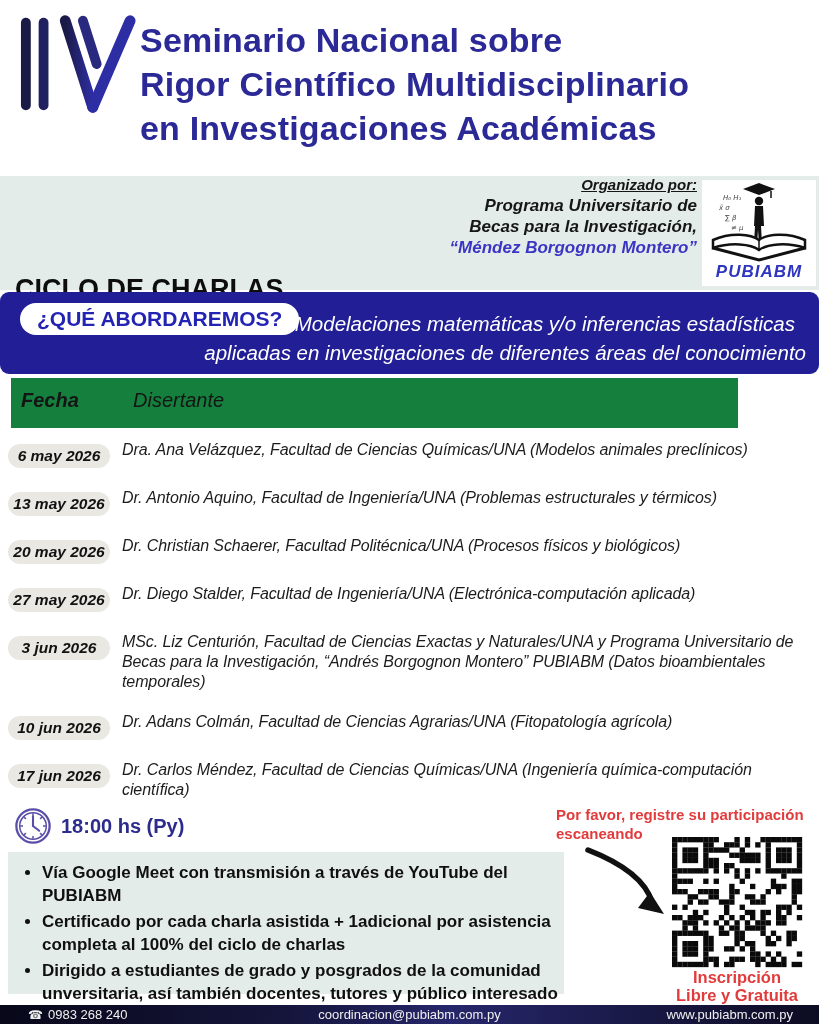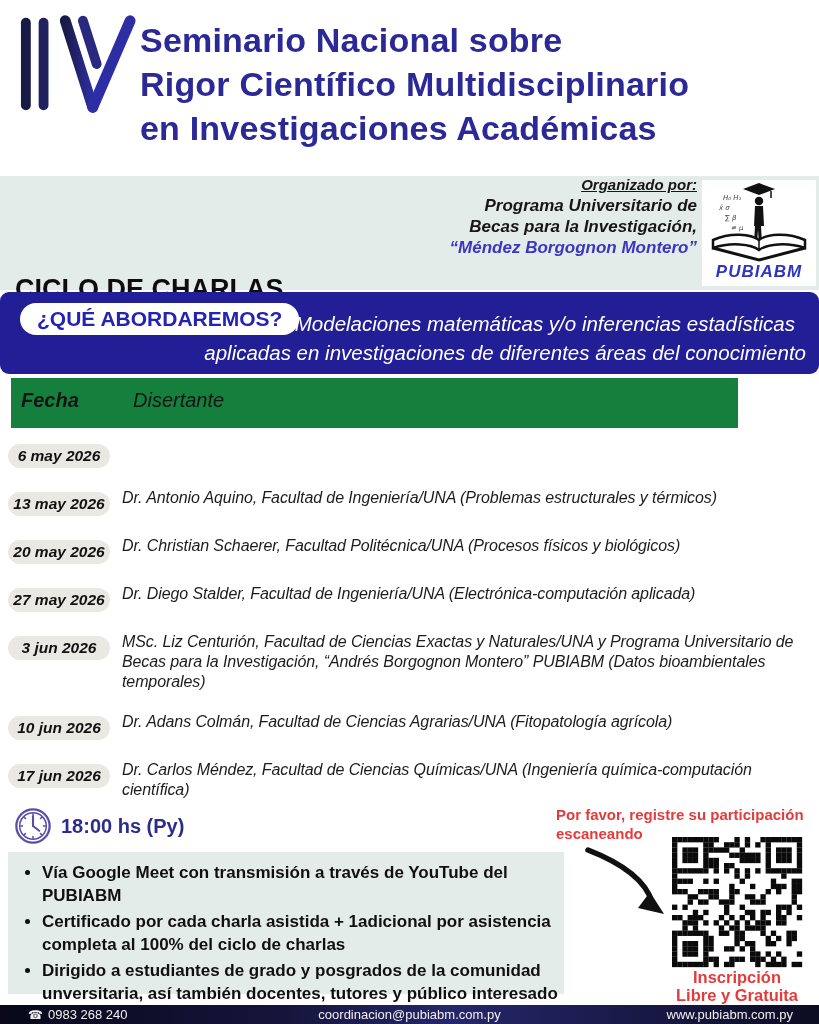--- a/index.html
+++ b/index.html
@@ -139,20 +139,21 @@
   </div>
 
   <div class="cols-band">
     <span class="col-fecha">Fecha</span>
     <span class="col-dis">Disertante</span>
   </div>
 
   <div class="table">
     <div class="row">
       <span class="pill-date">6 may 2026</span>
+      <span class="speaker">Dra. Ana Velázquez, Facultad de Ciencias Químicas/UNA (Modelos animales preclínicos)</span>
     </div>
     <div class="row">
       <span class="pill-date">13 may 2026</span>
       <span class="speaker">Dr. Antonio Aquino, Facultad de Ingeniería/UNA (Problemas estructurales y térmicos)</span>
     </div>
     <div class="row">
       <span class="pill-date">20 may 2026</span>
       <span class="speaker">Dr. Christian Schaerer, Facultad Politécnica/UNA (Procesos físicos y biológicos)</span>
     </div>
     <div class="row">

